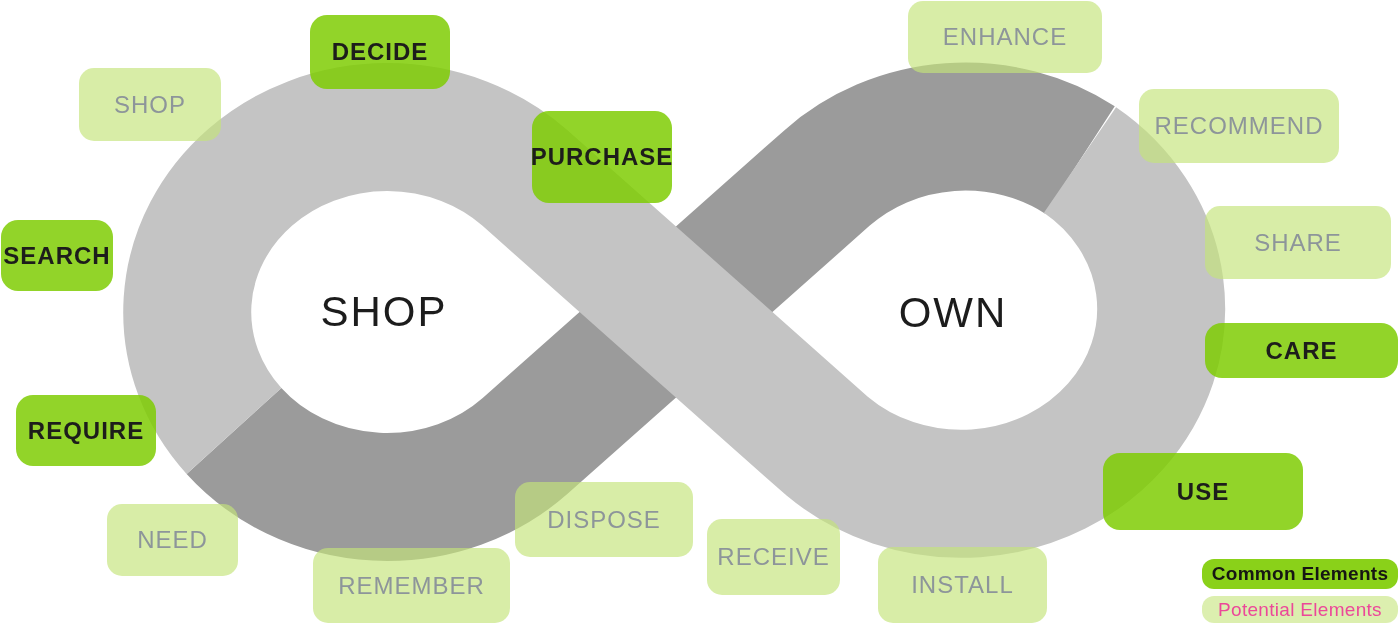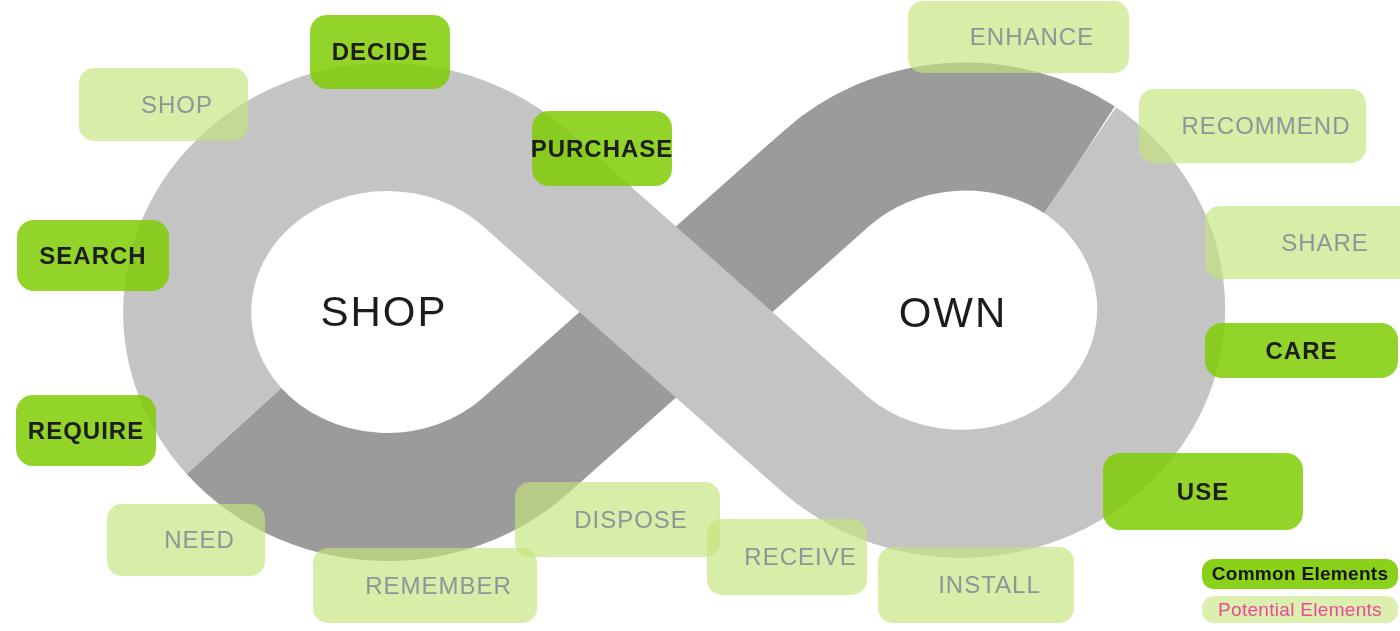--- a/index.html
+++ b/index.html
@@ -31,21 +31,20 @@
   .stage.common{
     background:rgba(125,204,0,0.84);
     color:#1d1d1b;
     font-weight:600;
     border-radius:17px;
   }
   .stage.potential{
     background:rgba(196,228,122,0.66);
     color:#8d959a;
     font-weight:500;
-    padding-left:27px;
   }
   .legend-item{
     position:absolute;
     display:flex;align-items:center;justify-content:center;
     border-radius:12px;
     font-size:19px;
     letter-spacing:0.3px;
     white-space:nowrap;
   }
   .legend-item.common{
@@ -67,22 +66,22 @@
   <svg class="ribbon-svg" width="1400" height="631" viewBox="0 0 1400 631">
     <path d="M 234,431 A 200 185 0 0 0 525,446 L 827,178 A 200 185 0 0 1 1080,160" fill="none" stroke="#9b9b9b" stroke-width="128" stroke-linejoin="round"></path>
     <path d="M 1080,160 A 200 185 0 1 1 827,446 L 525,178 A 200 185 0 0 0 234,431" fill="none" stroke="#c4c4c4" stroke-width="128" stroke-linejoin="round"></path>
   </svg>
 
   <div class="loop-label" style="left:384px;top:312px;">SHOP</div>
   <div class="loop-label" style="left:953px;top:313px;">OWN</div>
 
   <div class="stage potential" style="left:79px;top:68px;width:142px;height:73px;">SHOP</div>
   <div class="stage common" style="left:310px;top:15px;width:140px;height:74px;">DECIDE</div>
-  <div class="stage common" style="left:532px;top:111px;width:140px;height:75px;">PURCHASE</div>
-  <div class="stage common" style="left:1px;top:220px;width:152px;height:71px;margin-left:16px;">SEARCH</div>
+  <div class="stage common" style="left:532px;top:111px;width:140px;height:92px;">PURCHASE</div>
+  <div class="stage common" style="left:1px;top:220px;width:112px;height:71px;">SEARCH</div>
   <div class="stage common" style="left:16px;top:395px;width:140px;height:71px;">REQUIRE</div>
   <div class="stage potential" style="left:107px;top:504px;width:131px;height:72px;">NEED</div>
   <div class="stage potential" style="left:313px;top:548px;width:197px;height:75px;">REMEMBER</div>
   <div class="stage potential" style="left:515px;top:482px;width:178px;height:75px;">DISPOSE</div>
 
   <div class="stage potential" style="left:707px;top:519px;width:133px;height:76px;">RECEIVE</div>
   <div class="stage potential" style="left:878px;top:547px;width:169px;height:76px;">INSTALL</div>
   <div class="stage potential" style="left:908px;top:1px;width:194px;height:72px;">ENHANCE</div>
   <div class="stage potential" style="left:1139px;top:89px;width:200px;height:74px;">RECOMMEND</div>
   <div class="stage potential" style="left:1205px;top:206px;width:186px;height:73px;">SHARE</div>

